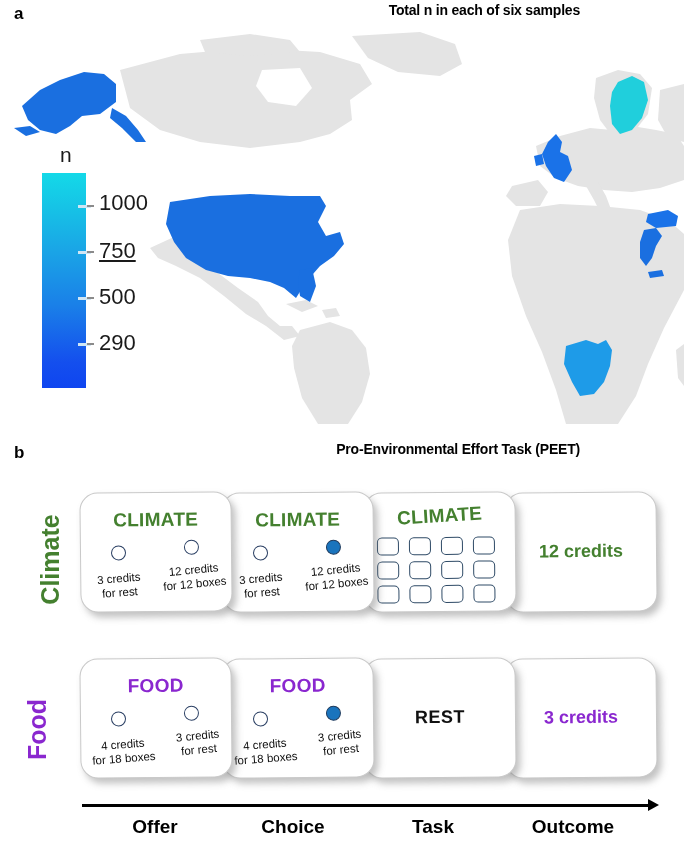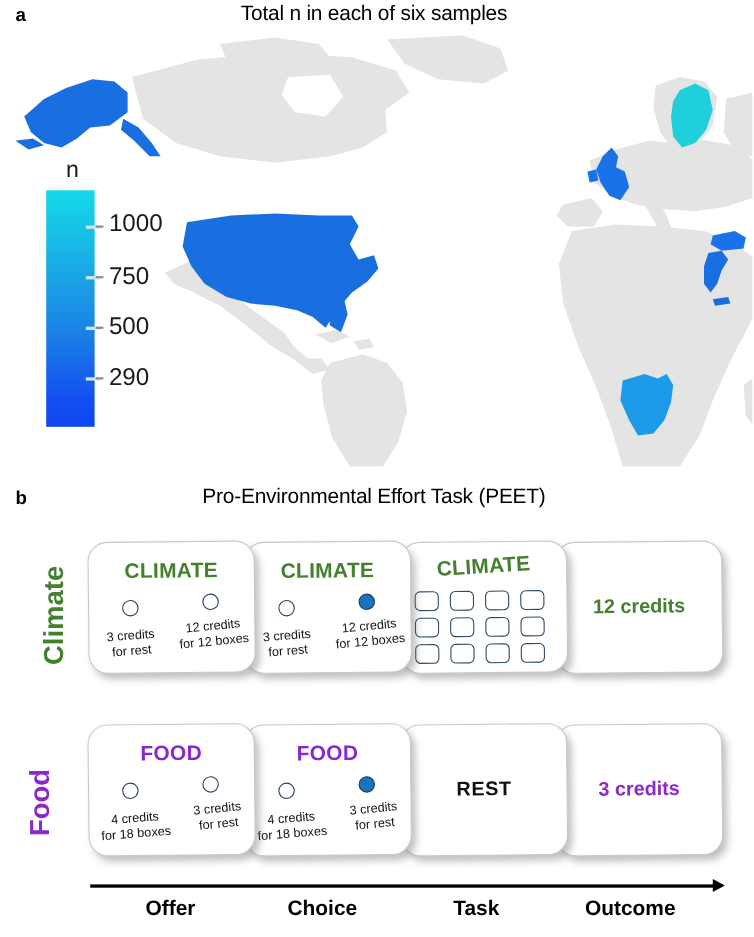--- a/index.html
+++ b/index.html
@@ -17,24 +17,24 @@
     position: absolute;
     font-weight: bold;
     font-size: 17px;
     color: #000;
   }
   #panel-a-letter { left: 14px; top: 4px; }
   #panel-b-letter { left: 14px; top: 443px; }
 
   .panel-title {
     position: absolute;
-    font-weight: normal;
-    font-size: 19px;
+    font-weight: bold;
+    font-size: 14px;
     color: #000;
-    text-align: center;
+    text-align: right;
     letter-spacing: -0.2px;
   }
   #panel-a-title { left: 100px; top: 2px; width: 480px; }
   #panel-b-title { left: 100px; top: 441px; width: 480px; }
 
   
   #map-panel {
     position: absolute;
     left: 0; top: 30px;
     width: 685px; height: 395px;
@@ -233,21 +233,21 @@
       <div class="cb-tick" style="top:32px;"></div>
       <div class="cb-tick" style="top:78px;"></div>
       <div class="cb-tick" style="top:124px;"></div>
       <div class="cb-tick" style="top:170px;"></div>
     </div>
     <div class="cb-tick-out" style="top:62px;"></div>
     <div class="cb-tick-out" style="top:108px;"></div>
     <div class="cb-tick-out" style="top:154px;"></div>
     <div class="cb-tick-out" style="top:200px;"></div>
     <div class="cb-tick-label" style="top:60px;">1000</div>
-    <div class="cb-tick-label" style="top:108px;">750</div>
+    <div class="cb-tick-label" style="top:108px;text-decoration:underline;">750</div>
     <div class="cb-tick-label" style="top:154px;">500</div>
     <div class="cb-tick-label" style="top:200px;">290</div>
   </div>
 </div>
 
 <div class="panel-letter" id="panel-b-letter">b</div>
 <div class="panel-title" id="panel-b-title">Pro-Environmental Effort Task (PEET)</div>
 
 <div id="task-panel">
 

